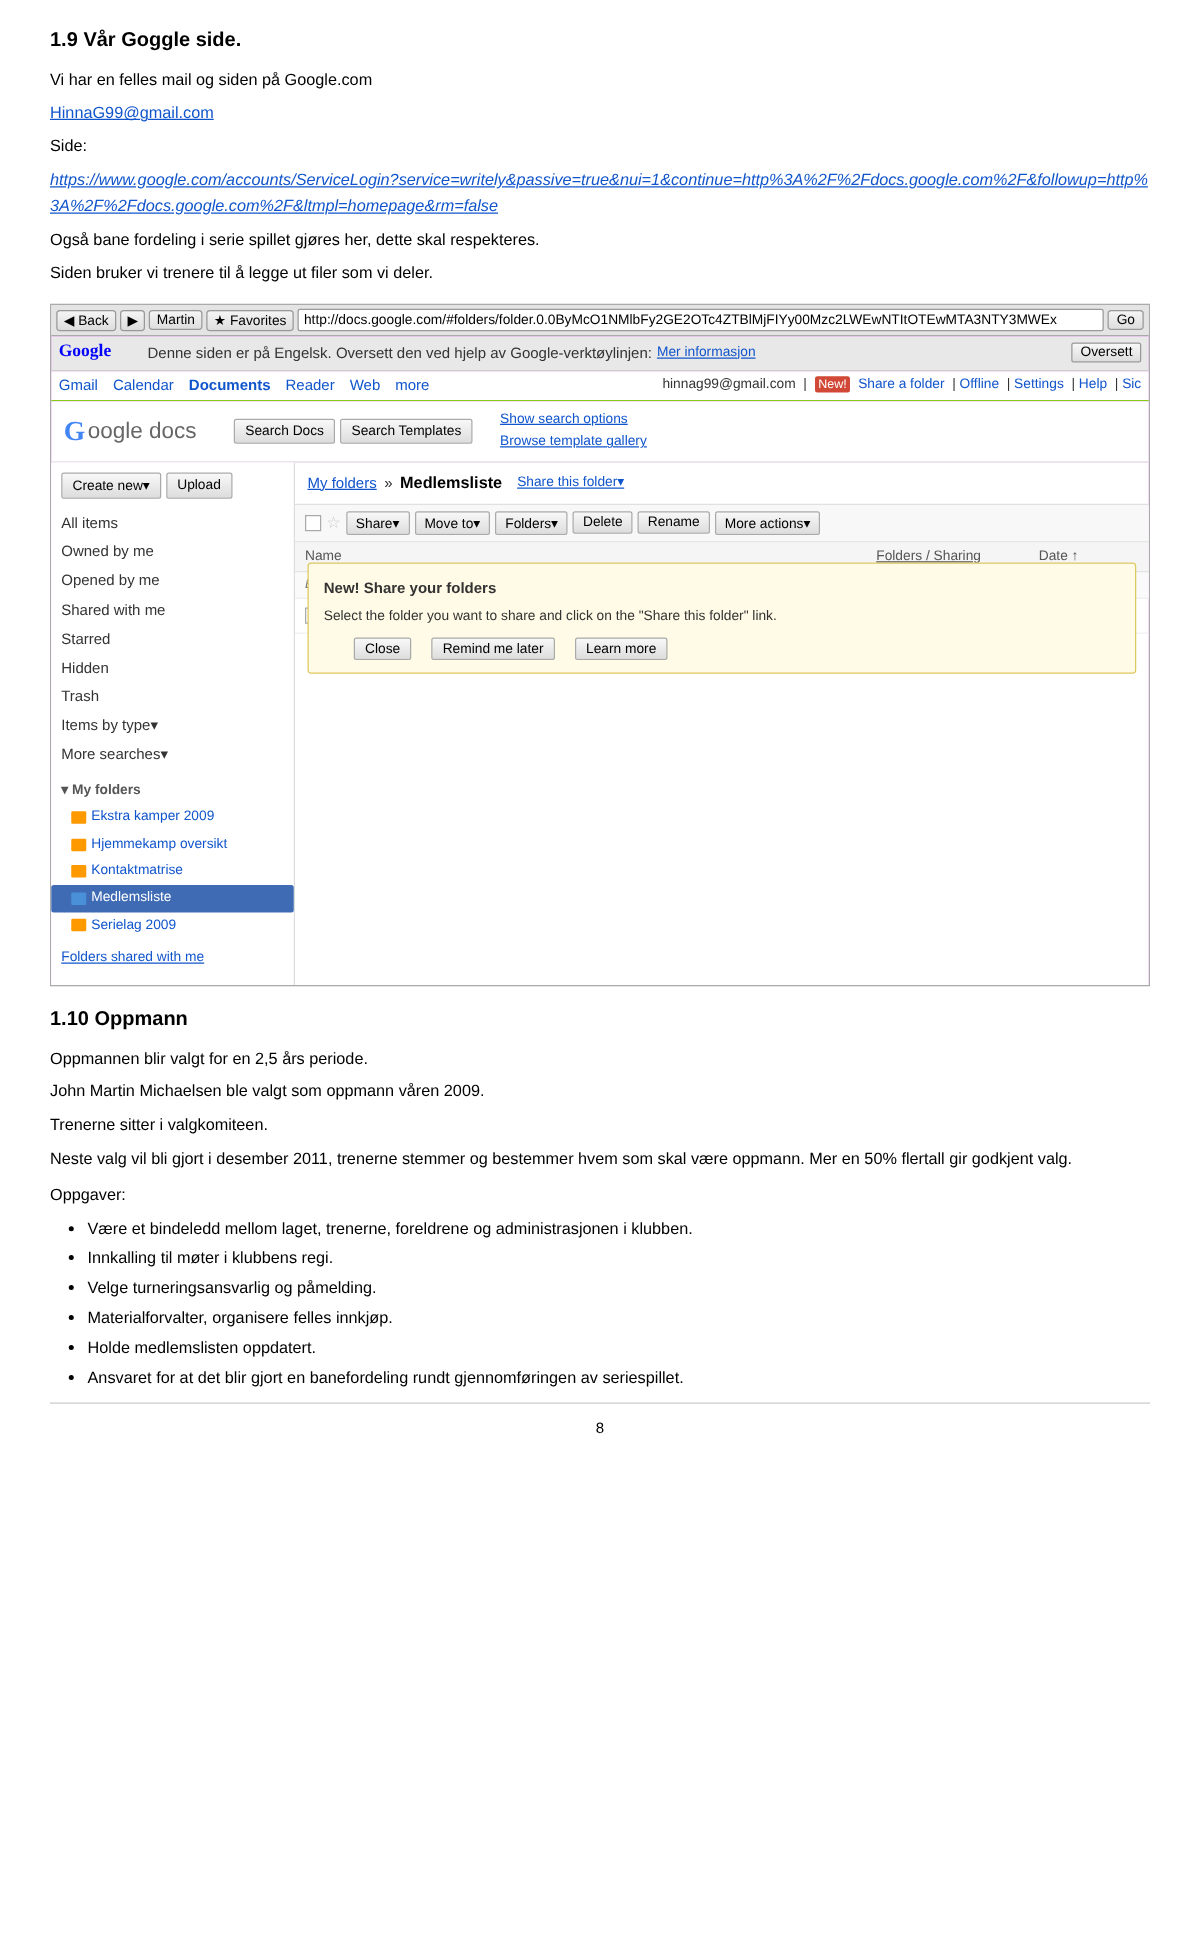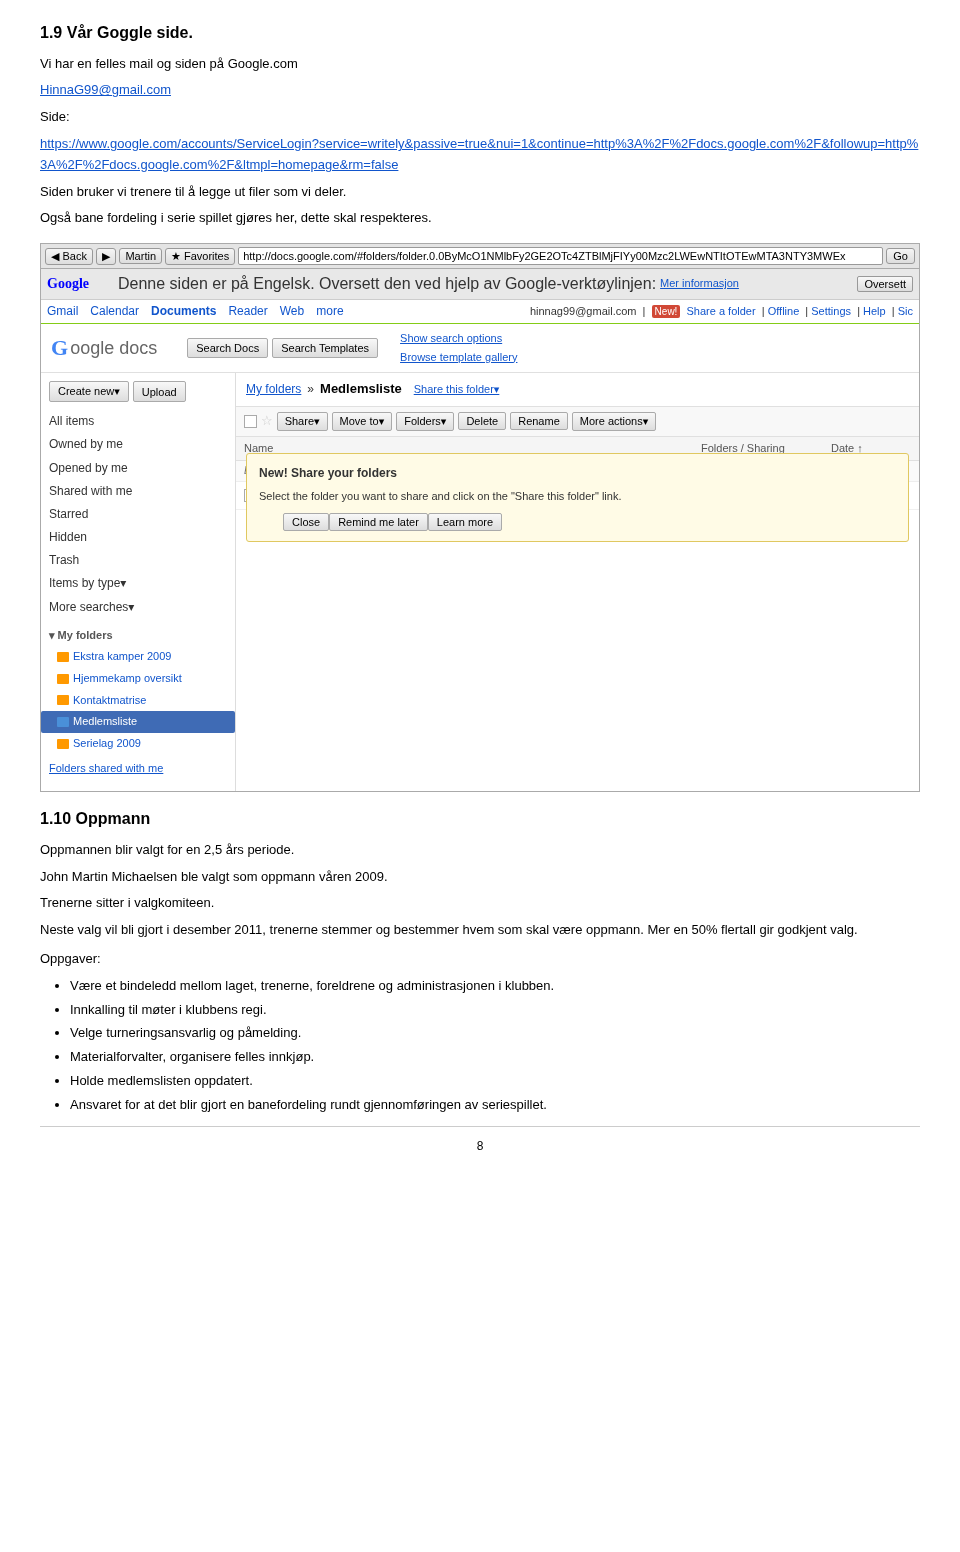--- a/index.html
+++ b/index.html
@@ -73,21 +73,21 @@
       gap: 4px;
       font-size: 11px;
     }
     .google-logo-small {
       font-family: serif;
       font-size: 14px;
       font-weight: bold;
       color: #00f;
     }
     .google-bar-text {
-      font-size: 16px;
+      font-size: 12px;
       color: #333;
       padding-left: 25px;
     }
     .google-bar-link {
       color: #1155cc;
       text-decoration: underline;
       font-size: 11px;
     }
     .translate-btn {
       background: linear-gradient(to bottom, #f8f8f8, #ddd);
@@ -350,21 +350,21 @@
     .popup-title {
       font-weight: bold;
       font-size: 12px;
       color: #333;
       margin-bottom: 6px;
     }
     .popup-text { color: #333; margin-bottom: 8px; line-height: 1.4; }
     .popup-bold { font-weight: bold; }
     .popup-buttons {
       display: flex;
-      gap: 0;
+      gap: 16px;
       padding-left: 24px;
     }
     .popup-btn {
       background: linear-gradient(to bottom, #f8f8f8, #ddd);
       border: 1px solid #aaa;
       border-radius: 2px;
       padding: 2px 8px;
       font-size: 11px;
       cursor: pointer;
     }
@@ -384,24 +384,24 @@
   <h2>
     <span>1.9</span>&nbsp;<span>Vår Goggle side.</span>
   </h2>
 
   <p>Vi har en felles mail og siden på Google.com</p>
   <p>
     <a href="#">HinnaG99@gmail.com</a>
   </p>
   <p>Side:</p>
   <p>
-    <a href="#" style="word-break:break-all;">https://www.google.com/accounts/ServiceLogin?service=writely&amp;passive=true&amp;nui=1&amp;continue=http%3A%2F%2Fdocs.google.com%2F&amp;followup=http%3A%2F%2Fdocs.google.com%2F&amp;ltmpl=homepage&amp;rm=false</a>
+    <a href="#" style="word-break:break-all;font-style:italic;">https://www.google.com/accounts/ServiceLogin?service=writely&amp;passive=true&amp;nui=1&amp;continue=http%3A%2F%2Fdocs.google.com%2F&amp;followup=http%3A%2F%2Fdocs.google.com%2F&amp;ltmpl=homepage&amp;rm=false</a>
   </p>
+  <p>Også bane fordeling i serie spillet gjøres her, dette skal respekteres.</p>
   <p>Siden bruker vi trenere til å legge ut filer som vi deler.</p>
-  <p>Også bane fordeling i serie spillet gjøres her, dette skal respekteres.</p>
 
   <div class="browser-container">
 
     <div class="browser-toolbar">
       <button class="browser-nav-btn">◀ Back</button>
       <button class="browser-nav-btn">▶</button>
       <button class="browser-nav-btn">Martin</button>
       <button class="browser-nav-btn">★ Favorites</button>
       <input class="browser-address-bar" type="text" value="http://docs.google.com/#folders/folder.0.0ByMcO1NMlbFy2GE2OTc4ZTBlMjFIYy00Mzc2LWEwNTItOTEwMTA3NTY3MWEx" style="">
       <button class="browser-go-btn">Go</button>

